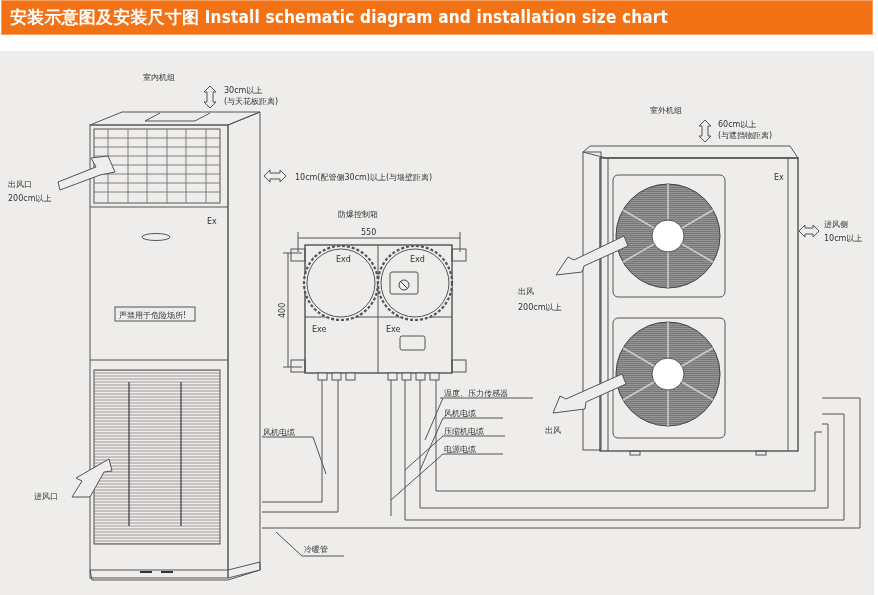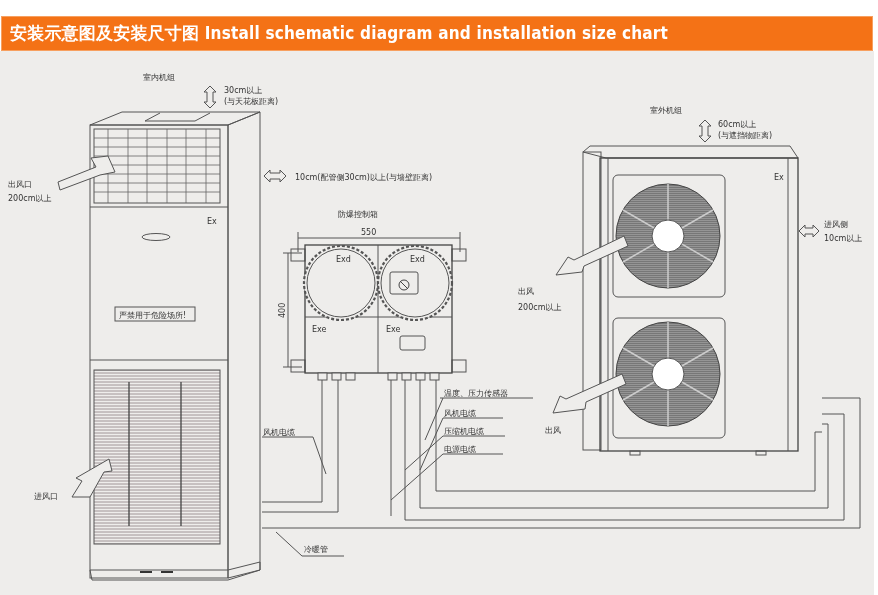--- a/index.html
+++ b/index.html
@@ -1,17 +1,17 @@
 <!DOCTYPE html>
 <html><head>
 <meta charset="utf-8">
 <style>
   html,body{margin:0;padding:0;}
   body{width:878px;height:595px;background:#ffffff;overflow:hidden;position:relative;font-family:"DejaVu Sans",sans-serif;}
-  .header{position:absolute;left:1px;top:16px;width:872px;height:35px;background:#f47216;border:1px solid #f7a060;box-sizing:border-box;display:flex;align-items:center;}
+  .header{position:absolute;left:1px;top:0;width:872px;height:35px;background:#f47216;border:1px solid #f7a060;box-sizing:border-box;display:flex;align-items:center;}
   .header-title{color:#ffffff;font-weight:bold;font-size:17px;padding-left:8px;letter-spacing:0.2px;font-family:"DejaVu Sans Condensed","DejaVu Sans",sans-serif;white-space:nowrap;}
   .panel{position:absolute;left:0;top:51px;width:874px;height:544px;background:#eeedeb;}
   svg{position:absolute;left:0;top:0;}
   .lbl-s{font-family:"DejaVu Sans",sans-serif;font-size:8px;fill:#333;}
   .ln{stroke:#555;fill:none;stroke-width:1;}
   .ln2{stroke:#444;fill:none;stroke-width:1.3;}
 </style>
 </head>
 <body>
 

